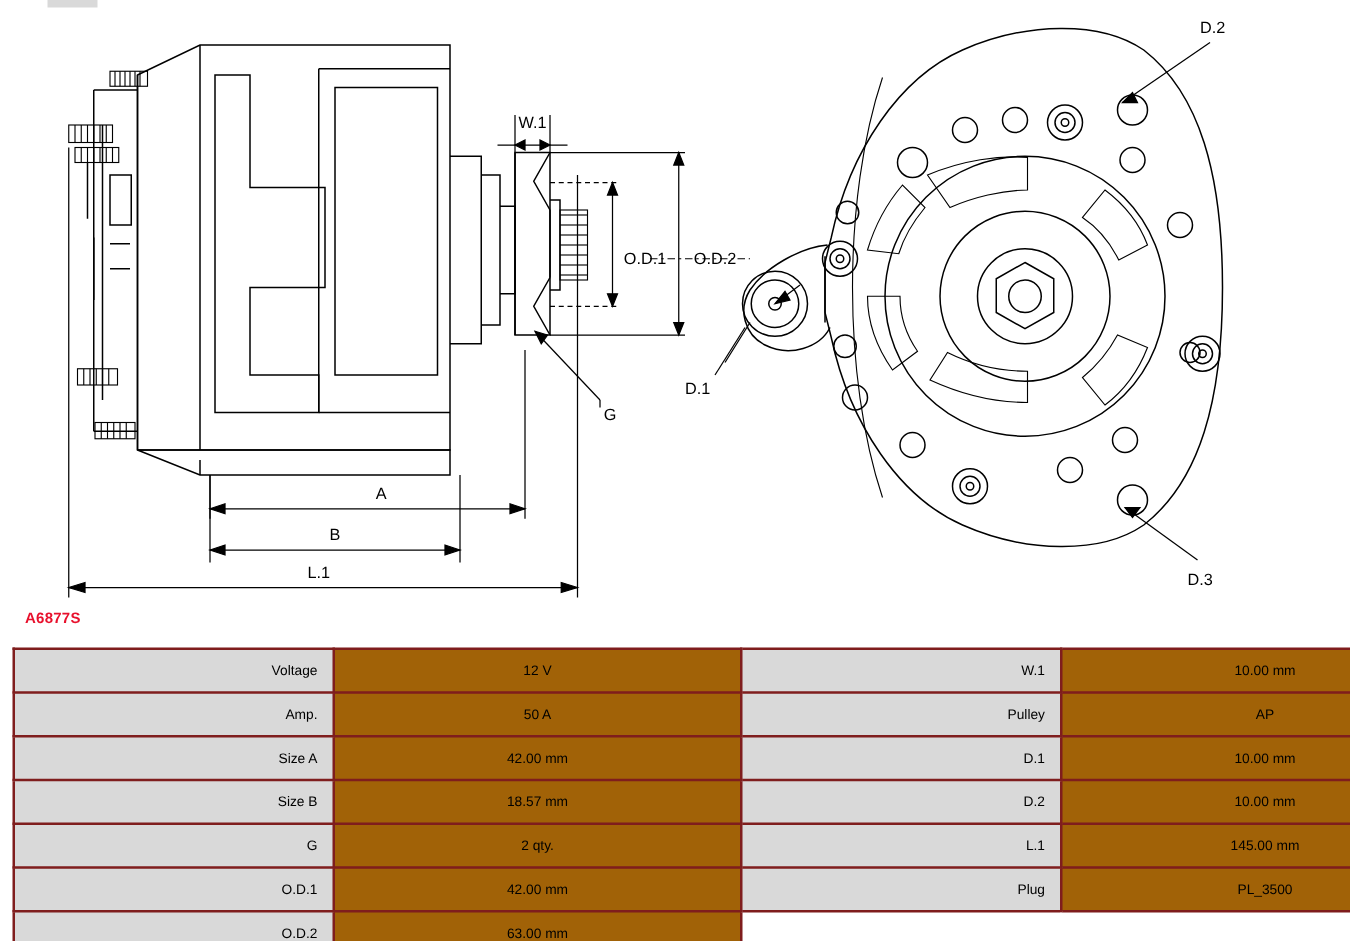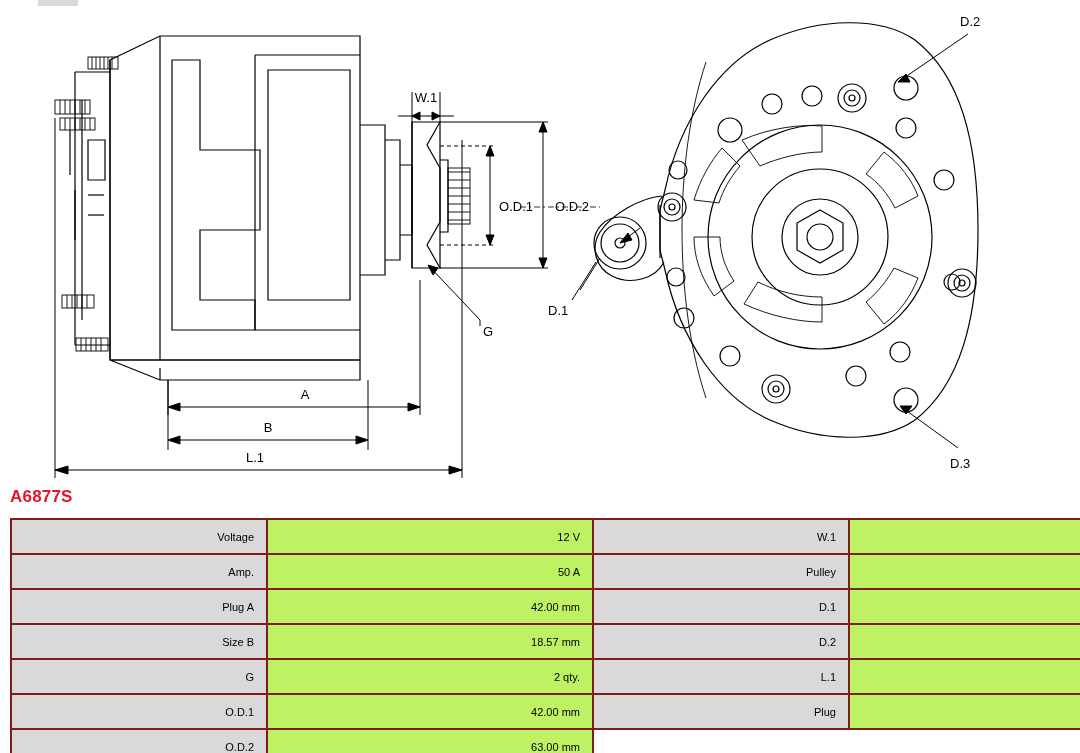--- a/index.html
+++ b/index.html
@@ -22,23 +22,23 @@
   }
   .drawing-area {
     position: absolute;
     left: 0;
     top: 0;
     width: 1080px;
     height: 485px;
   }
   .part-number {
     position: absolute;
-    left: 10px;
+    left: 20px;
     top: 487px;
-    font-size: 17px;
+    font-size: 12px;
     font-weight: bold;
     color: #e8112d;
     letter-spacing: 0.2px;
   }
   .spec-table {
     position: absolute;
     left: 10px;
     top: 518px;
     width: 1060px;
     border-collapse: collapse;
@@ -51,22 +51,22 @@
     padding: 0 12px;
     vertical-align: middle;
   }
   .spec-table td.lbl {
     background: #d9d9d9;
     text-align: right;
     width: 230px;
     color: #000;
   }
   .spec-table td.val {
-    background: #bef264;
-    text-align: right;
+    background: #a16207;
+    text-align: center;
     width: 300px;
     color: #000;
   }
   .spec-table td.empty {
     background: #ffffff;
     border-color: #ffffff;
   }
   .top-left-marks {
     position: absolute;
     left: 38px;
@@ -358,21 +358,21 @@
         <td class="lbl">W.1</td>
         <td class="val">10.00 mm</td>
       </tr>
       <tr>
         <td class="lbl">Amp.</td>
         <td class="val">50 A</td>
         <td class="lbl">Pulley</td>
         <td class="val">AP</td>
       </tr>
       <tr>
-        <td class="lbl">Plug A</td>
+        <td class="lbl">Size A</td>
         <td class="val">42.00 mm</td>
         <td class="lbl">D.1</td>
         <td class="val">10.00 mm</td>
       </tr>
       <tr>
         <td class="lbl">Size B</td>
         <td class="val">18.57 mm</td>
         <td class="lbl">D.2</td>
         <td class="val">10.00 mm</td>
       </tr>

